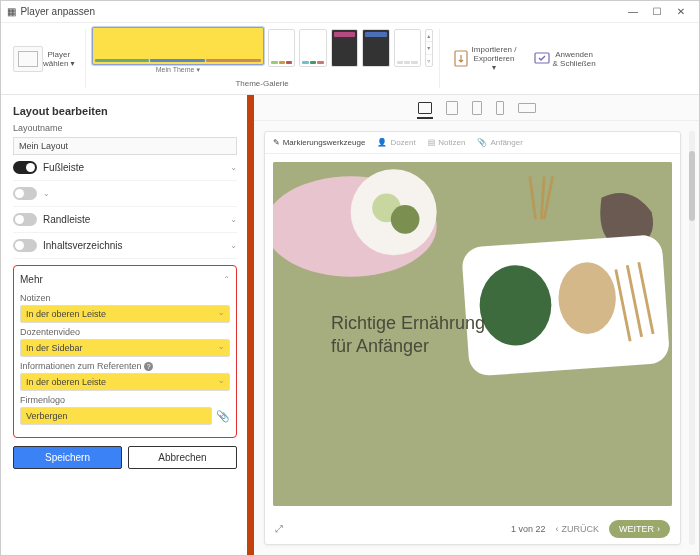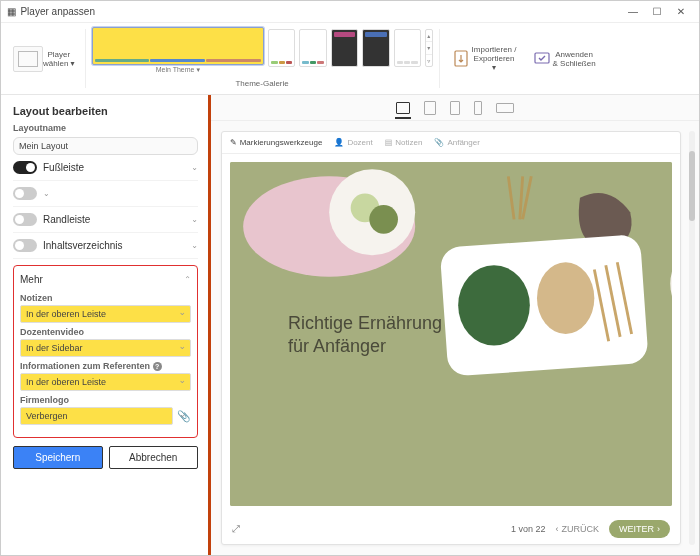--- a/index.html
+++ b/index.html
@@ -28,24 +28,24 @@
 .thumb .mini { font-size: 7px; position: absolute; bottom: -10px; left: 0; right: 0; text-align: center; color: #777; white-space: nowrap; }
 .glabel { font-size: 8px; color: #666; margin-top: 10px; }
 .scroller { width: 14px; height: 38px; border: 1px solid #ddd; border-radius: 2px; display: flex; flex-direction: column; }
 .scroller div { flex: 1; display: flex; align-items: center; justify-content: center; font-size: 6px; color: #888; border-bottom: 1px solid #eee; }
 .scroller div:last-child { border: none; }
 
 .rgroup.imp svg, .rgroup.apply svg { margin-bottom: 2px; }
 
 .main { display: flex; height: calc(100% - 22px - 72px); }
 
-.side { width: 210px; border-right: 3px solid #c2410c; padding: 10px 10px 10px 12px; overflow: hidden; }
+.side { width: 253px; border-right: 7px solid #c2410c; padding: 10px 10px 10px 12px; overflow: hidden; }
 .side h3 { font-size: 11px; font-weight: 600; color: #333; margin-bottom: 6px; }
-.flabel { font-size: 9px; color: #666; margin-bottom: 2px; margin-top: 4px; font-weight: bold; }
-.tinput { width: 100%; border: 1px solid #ddd; border-radius: 6px; padding: 3px 5px; font-size: 9px; color: #444; background: #fafafa; }
+.flabel { font-size: 9px; color: #666; margin-bottom: 2px; margin-top: 4px; }
+.tinput { width: 100%; border: 1px solid #ddd; border-radius: 0; padding: 3px 5px; font-size: 9px; color: #444; background: #fafafa; }
 
 .tog-row { display: flex; align-items: center; padding: 6px 0; border-bottom: 1px solid #f2f2f2; }
 .tog { width: 24px; height: 13px; border-radius: 7px; background: #ccc; position: relative; margin-right: 6px; flex-shrink: 0; }
 .tog.on { background: #222; }
 .tog::after { content: ""; position: absolute; width: 9px; height: 9px; border-radius: 50%; background: #fff; top: 2px; left: 2px; transition: .1s; }
 .tog.on::after { left: 13px; }
 .tog-row .tl { font-size: 10px; color: #333; flex: 1; }
 .chev { font-size: 8px; color: #999; }
 
 .mehr { border: 1.5px solid #e03030; border-radius: 4px; padding: 6px 6px 8px; margin-top: 6px; }

